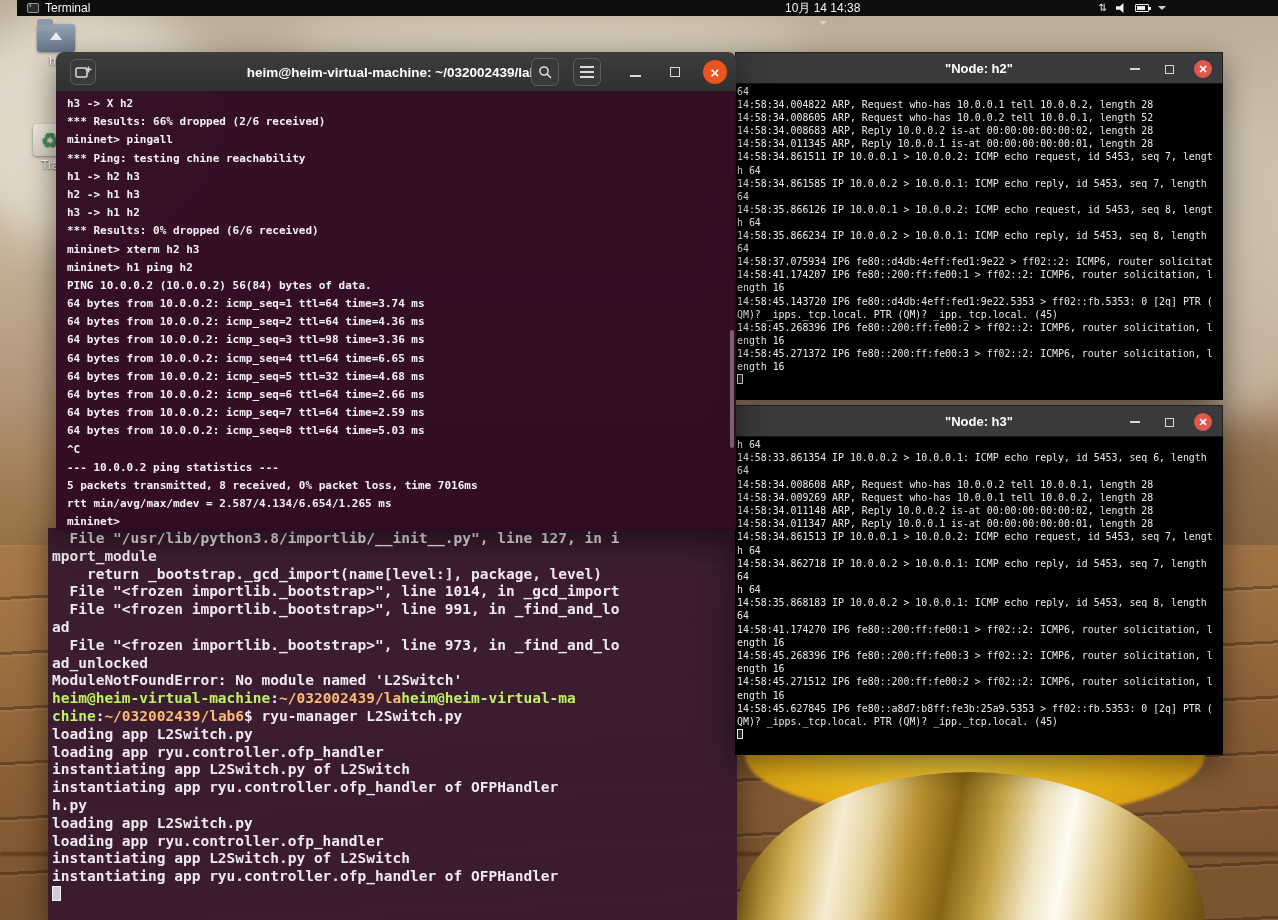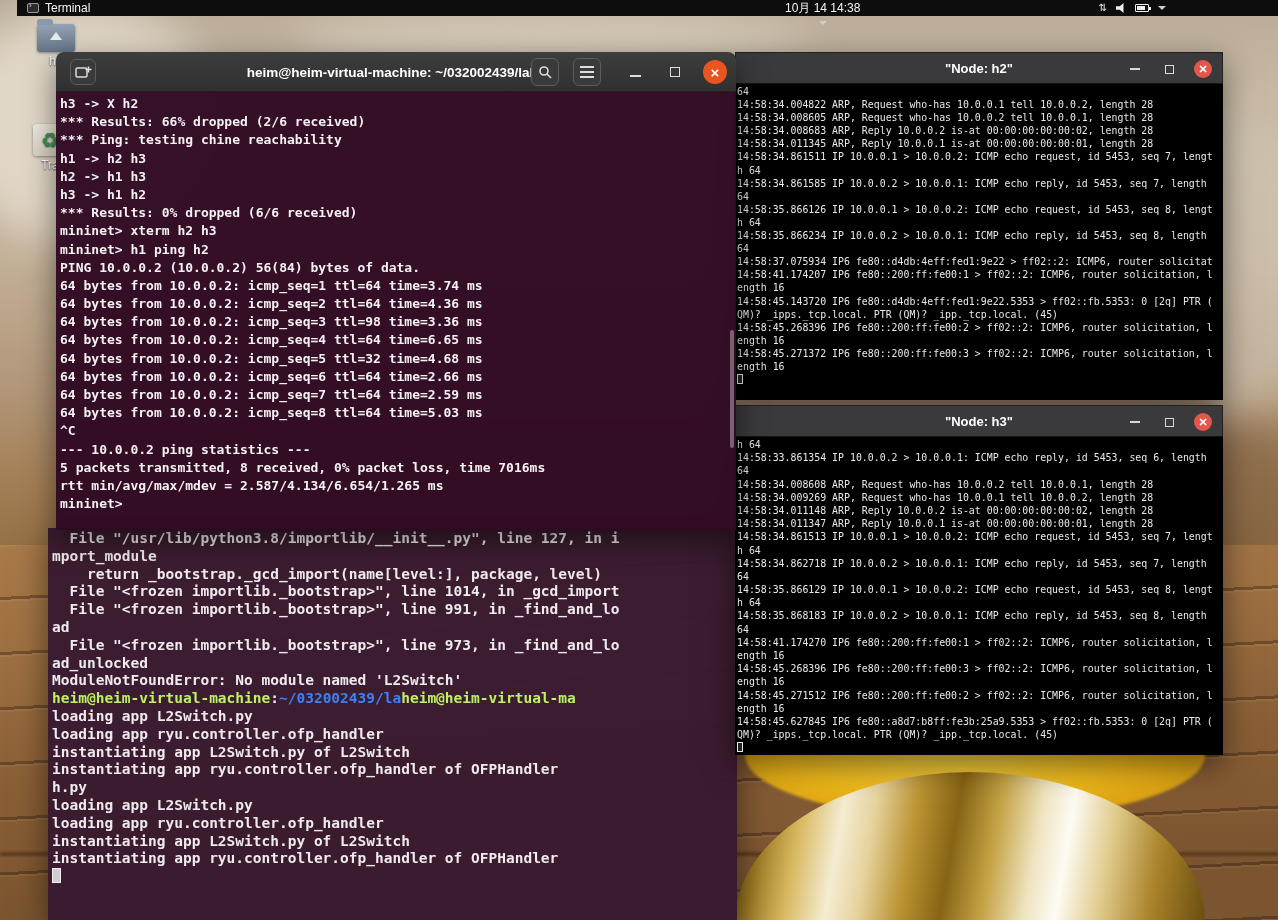--- a/index.html
+++ b/index.html
@@ -73,30 +73,30 @@
     background:#3a3a3a; display:flex; align-items:center; justify-content:center; }
   .hb-newtab { left:14px; top:7px; width:26px; height:26px; }
   .hb-search { left:475px; }
   .hb-menu { left:517px; }
   .menu-glyph { width:14px; height:2px; background:#ddd; box-shadow:0 -5px 0 #ddd, 0 5px 0 #ddd; }
   .hb-ctl { position:absolute; top:8px; width:24px; height:24px; display:flex; align-items:center; justify-content:center; }
   .hb-min { left:567px; } .hb-min span { width:11px; height:2px; background:#ddd; display:block; margin-top:8px; }
   .hb-max { left:607px; } .hb-max span { width:10px; height:10px; border:1.5px solid #ddd; display:block; }
   .hb-close { left:647px; border-radius:50%; background:#e95420; color:#fff; font-size:15px; font-weight:bold; line-height:1; }
   .term-main-body { position:absolute; left:0; top:40px; right:0; bottom:0; background:rgba(47,9,34,.97);
-    padding:3px 4px 0 4px; color:#f5f2f4; font-family:"DejaVu Sans Mono", monospace; font-weight:bold; font-size:13px; overflow:hidden; }
+    padding:3px 4px 0 11px; color:#f5f2f4; font-family:"DejaVu Sans Mono", monospace; font-weight:bold; font-size:11px; overflow:hidden; }
   .term-main-body .tline { height:18.2px; line-height:18.2px; }
   .scrollthumb { position:absolute; right:2px; top:278px; height:118px; width:4px; background:rgba(255,255,255,.35); border-radius:2px; z-index:2; }
 
   
   .win-back { left:48px; top:528px; width:689px; height:392px; z-index:5; background:rgba(57,26,48,.97);
     padding:2px 0 0 4px; color:#efeaee; font-family:"DejaVu Sans Mono", monospace; font-weight:bold; font-size:14.5px; overflow:hidden; }
   .win-back .tline { height:17.8px; line-height:17.8px; }
   .seg-user { color:#bef264; }
-  .seg-path { color:#3b82f6; }
+  .seg-path { color:#fdba74; }
   .win-back .cursor { width:9px; height:15px; background:rgba(240,235,240,.85); border:1px solid #f2f2f2; }
 
   
   .win-x { width:488px; z-index:10; }
   .win-h2 { left:735px; top:52px; height:348px; }
   .win-h3 { left:735px; top:405px; height:350px; }
   .xbar { position:relative; height:32px; background:#3a393c; border:1px solid #212121; border-bottom:1px solid #141414;
     display:flex; align-items:center; justify-content:center; color:#fff; font-weight:bold; font-size:13px; }
   .x-ctl { position:absolute; top:0; height:32px; display:flex; align-items:center; justify-content:center; width:22px; }
   .x-min { left:388px; } .x-min span { width:10px; height:2px; background:#d8d8d8; display:block; }
@@ -153,20 +153,21 @@
       <div class="tline">  File "/usr/lib/python3.8/importlib/__init__.py", line 127, in i</div>
       <div class="tline">mport_module</div>
       <div class="tline">    return _bootstrap._gcd_import(name[level:], package, level)</div>
       <div class="tline">  File "&lt;frozen importlib._bootstrap&gt;", line 1014, in _gcd_import</div>
       <div class="tline">  File "&lt;frozen importlib._bootstrap&gt;", line 991, in _find_and_lo</div>
       <div class="tline">ad</div>
       <div class="tline">  File "&lt;frozen importlib._bootstrap&gt;", line 973, in _find_and_lo</div>
       <div class="tline">ad_unlocked</div>
       <div class="tline">ModuleNotFoundError: No module named 'L2Switch'</div>
       <div class="tline"><span class="seg-user">heim@heim-virtual-machine</span><span>:</span><span class="seg-path">~/032002439/la</span><span class="seg-user">heim@heim-virtual-ma</span></div>
+      <div class="tline"><span class="seg-user">chine</span><span>:</span><span class="seg-path">~/032002439/lab6</span><span>$ ryu-manager L2Switch.py</span></div>
       <div class="tline">loading app L2Switch.py</div>
       <div class="tline">loading app ryu.controller.ofp_handler</div>
       <div class="tline">instantiating app L2Switch.py of L2Switch</div>
       <div class="tline">instantiating app ryu.controller.ofp_handler of OFPHandler</div>
       <div class="tline">h.py</div>
       <div class="tline">loading app L2Switch.py</div>
       <div class="tline">loading app ryu.controller.ofp_handler</div>
       <div class="tline">instantiating app L2Switch.py of L2Switch</div>
       <div class="tline">instantiating app ryu.controller.ofp_handler of OFPHandler</div>
       <div class="tline"><span class="cursor"></span></div>
@@ -182,21 +183,21 @@
     <span class="x-ctl x-max">
         <span></span>
       </span>
     <span class="x-ctl x-close">
         <span>✕</span>
       </span>
   </div>
   <div class="xterm">
       <div class="tline">64</div>
       <div class="tline">14:58:34.004822 ARP, Request who-has 10.0.0.1 tell 10.0.0.2, length 28</div>
-      <div class="tline">14:58:34.008605 ARP, Request who-has 10.0.0.2 tell 10.0.0.1, length 28</div>
+      <div class="tline">14:58:34.008605 ARP, Request who-has 10.0.0.2 tell 10.0.0.1, length 52</div>
       <div class="tline">14:58:34.008683 ARP, Reply 10.0.0.2 is-at 00:00:00:00:00:02, length 28</div>
       <div class="tline">14:58:34.011345 ARP, Reply 10.0.0.1 is-at 00:00:00:00:00:01, length 28</div>
       <div class="tline">14:58:34.861511 IP 10.0.0.1 &gt; 10.0.0.2: ICMP echo request, id 5453, seq 7, lengt</div>
       <div class="tline">h 64</div>
       <div class="tline">14:58:34.861585 IP 10.0.0.2 &gt; 10.0.0.1: ICMP echo reply, id 5453, seq 7, length</div>
       <div class="tline">64</div>
       <div class="tline">14:58:35.866126 IP 10.0.0.1 &gt; 10.0.0.2: ICMP echo request, id 5453, seq 8, lengt</div>
       <div class="tline">h 64</div>
       <div class="tline">14:58:35.866234 IP 10.0.0.2 &gt; 10.0.0.1: ICMP echo reply, id 5453, seq 8, length</div>
       <div class="tline">64</div>
@@ -231,21 +232,20 @@
       <div class="tline">14:58:33.861354 IP 10.0.0.2 &gt; 10.0.0.1: ICMP echo reply, id 5453, seq 6, length</div>
       <div class="tline">64</div>
       <div class="tline">14:58:34.008608 ARP, Request who-has 10.0.0.2 tell 10.0.0.1, length 28</div>
       <div class="tline">14:58:34.009269 ARP, Request who-has 10.0.0.1 tell 10.0.0.2, length 28</div>
       <div class="tline">14:58:34.011148 ARP, Reply 10.0.0.2 is-at 00:00:00:00:00:02, length 28</div>
       <div class="tline">14:58:34.011347 ARP, Reply 10.0.0.1 is-at 00:00:00:00:00:01, length 28</div>
       <div class="tline">14:58:34.861513 IP 10.0.0.1 &gt; 10.0.0.2: ICMP echo request, id 5453, seq 7, lengt</div>
       <div class="tline">h 64</div>
       <div class="tline">14:58:34.862718 IP 10.0.0.2 &gt; 10.0.0.1: ICMP echo reply, id 5453, seq 7, length</div>
       <div class="tline">64</div>
-      <div class="tline">14:58:35.866129 IP 10.0.0.1 &gt; 10.0.0.2: ICMP echo request, id 5453, seq 8, lengt</div>
       <div class="tline">h 64</div>
       <div class="tline">14:58:35.868183 IP 10.0.0.2 &gt; 10.0.0.1: ICMP echo reply, id 5453, seq 8, length</div>
       <div class="tline">64</div>
       <div class="tline">14:58:41.174270 IP6 fe80::200:ff:fe00:1 &gt; ff02::2: ICMP6, router solicitation, l</div>
       <div class="tline">ength 16</div>
       <div class="tline">14:58:45.268396 IP6 fe80::200:ff:fe00:3 &gt; ff02::2: ICMP6, router solicitation, l</div>
       <div class="tline">ength 16</div>
       <div class="tline">14:58:45.271512 IP6 fe80::200:ff:fe00:2 &gt; ff02::2: ICMP6, router solicitation, l</div>
       <div class="tline">ength 16</div>
       <div class="tline">14:58:45.627845 IP6 fe80::a8d7:b8ff:fe3b:25a9.5353 &gt; ff02::fb.5353: 0 [2q] PTR (</div>
@@ -278,20 +278,21 @@
     <div class="hb-ctl hb-max">
         <span></span>
       </div>
     <div class="hb-ctl hb-close">
         <span>×</span>
       </div>
   </div>
   <div class="term-main-body">
       <div class="tline">h3 -&gt; X h2</div>
       <div class="tline">*** Results: 66% dropped (2/6 received)</div>
+      <div class="tline">mininet&gt; pingall</div>
       <div class="tline">*** Ping: testing chine reachability</div>
       <div class="tline">h1 -&gt; h2 h3</div>
       <div class="tline">h2 -&gt; h1 h3</div>
       <div class="tline">h3 -&gt; h1 h2</div>
       <div class="tline">*** Results: 0% dropped (6/6 received)</div>
       <div class="tline">mininet&gt; xterm h2 h3</div>
       <div class="tline">mininet&gt; h1 ping h2</div>
       <div class="tline">PING 10.0.0.2 (10.0.0.2) 56(84) bytes of data.</div>
       <div class="tline">64 bytes from 10.0.0.2: icmp_seq=1 ttl=64 time=3.74 ms</div>
       <div class="tline">64 bytes from 10.0.0.2: icmp_seq=2 ttl=64 time=4.36 ms</div>

